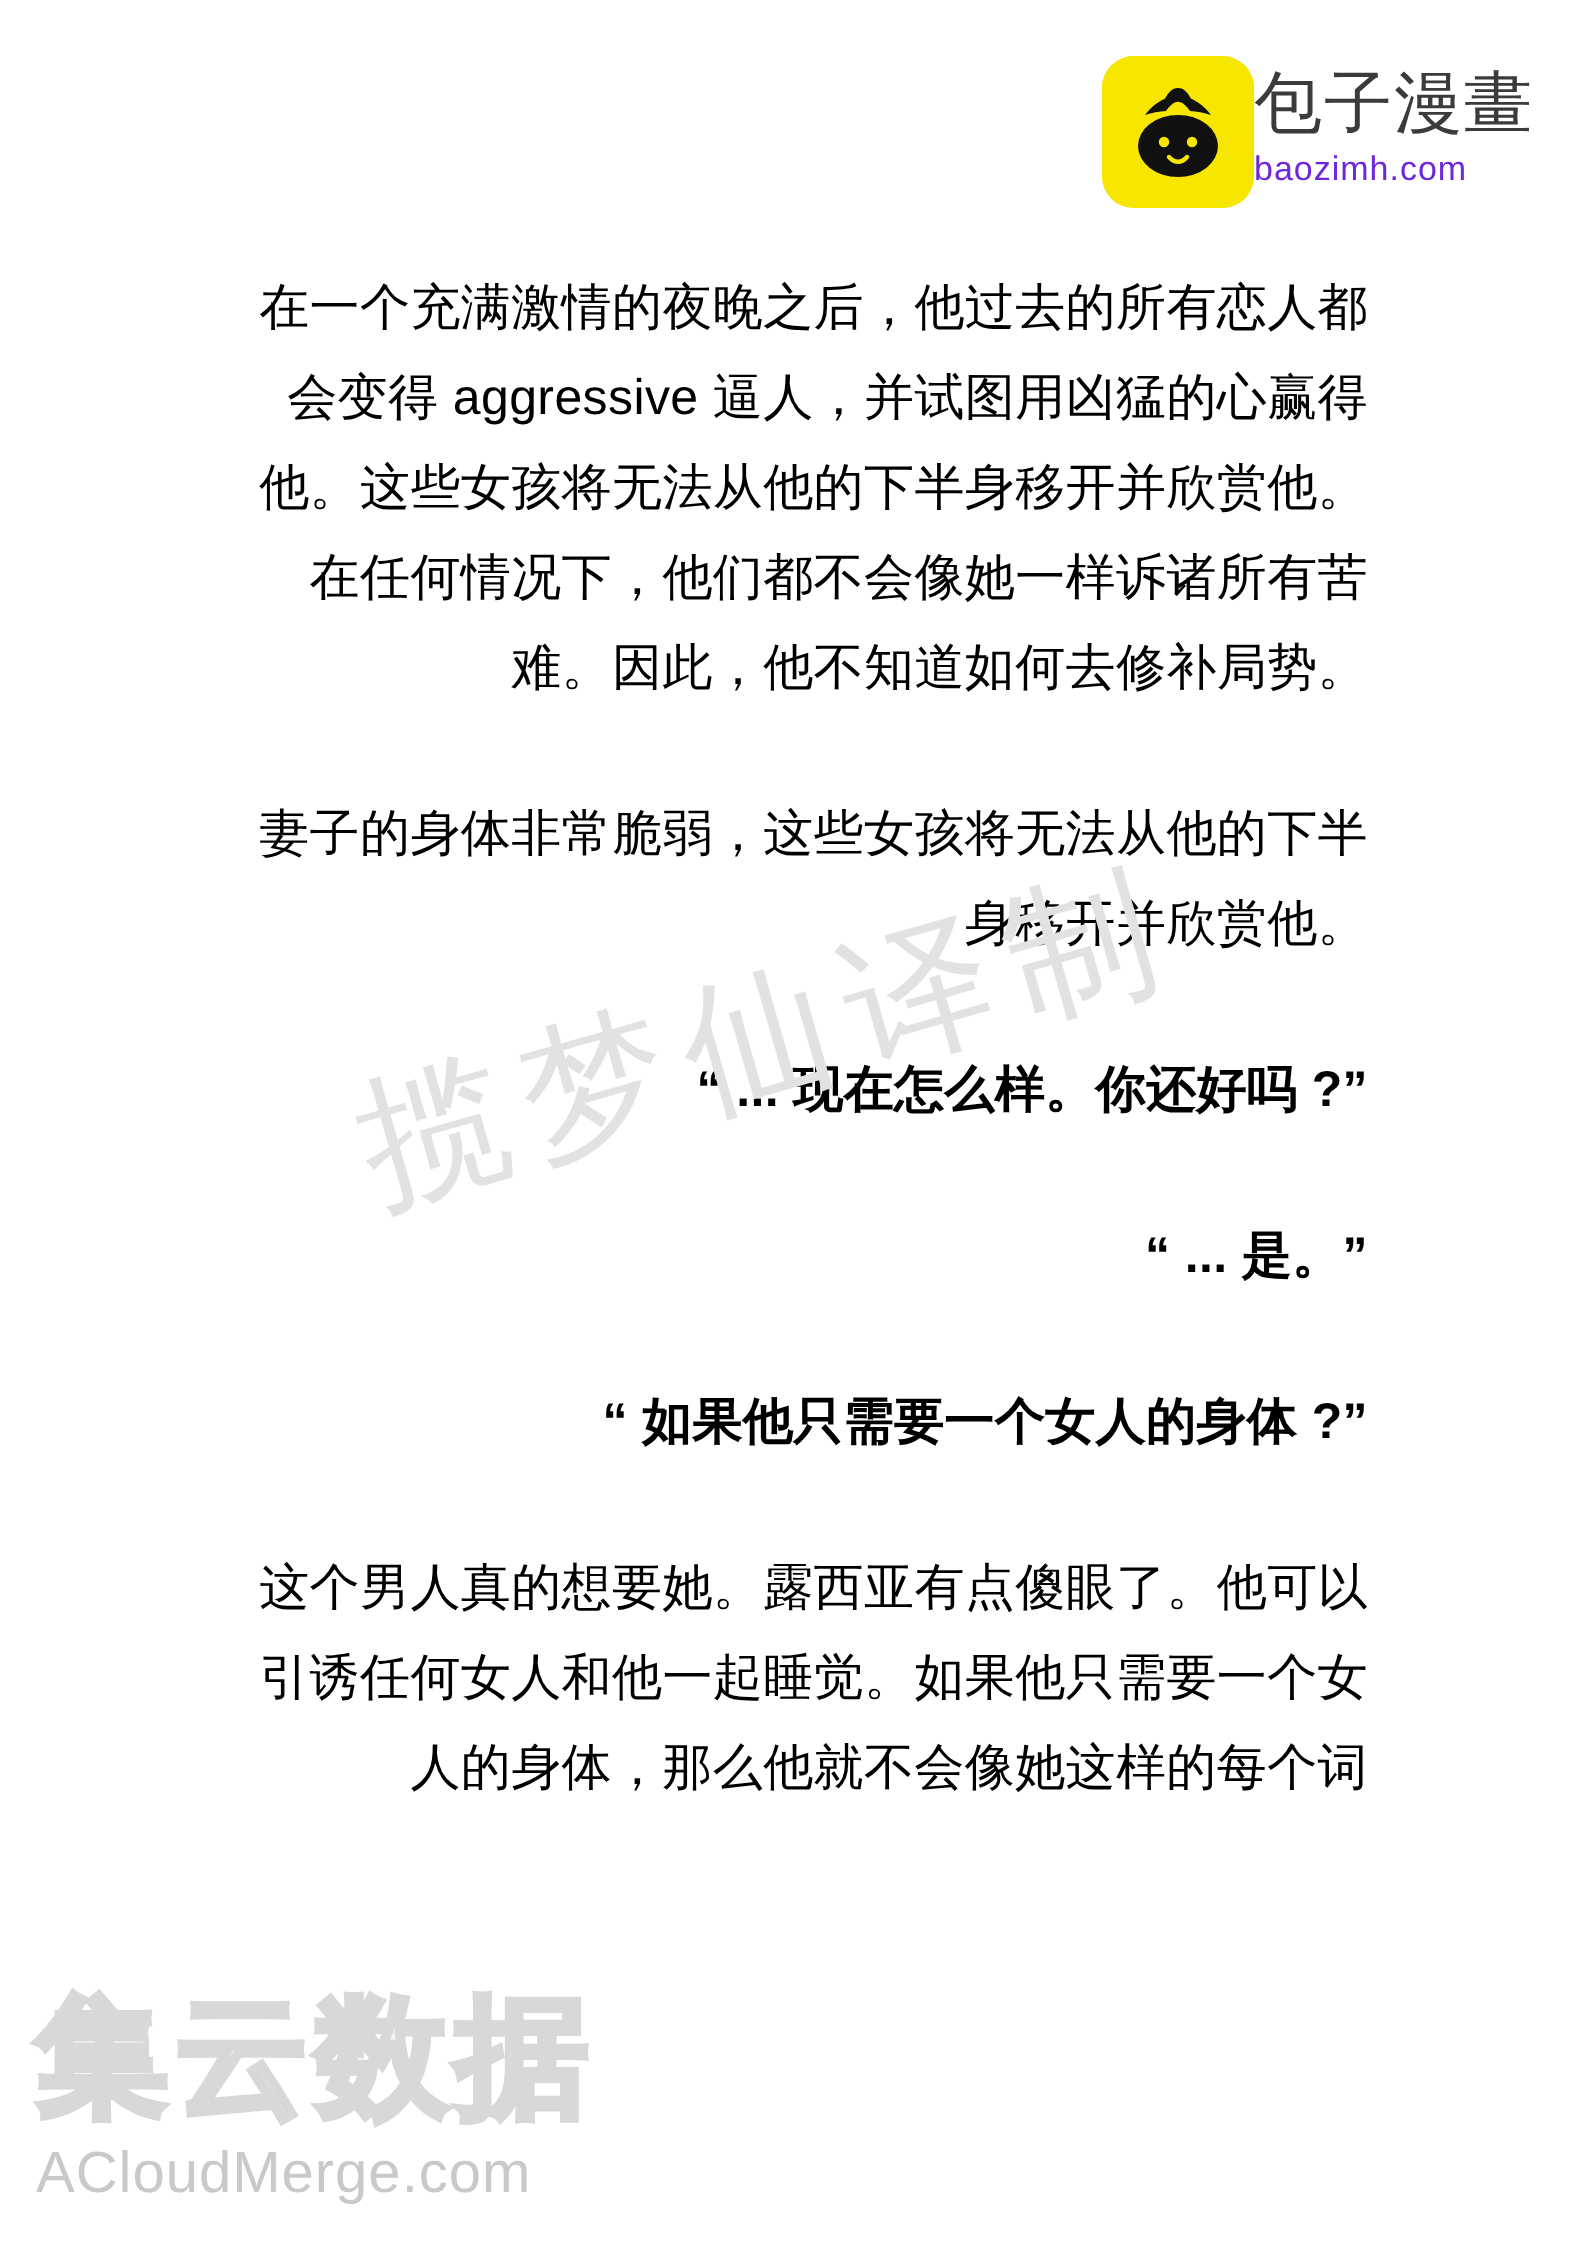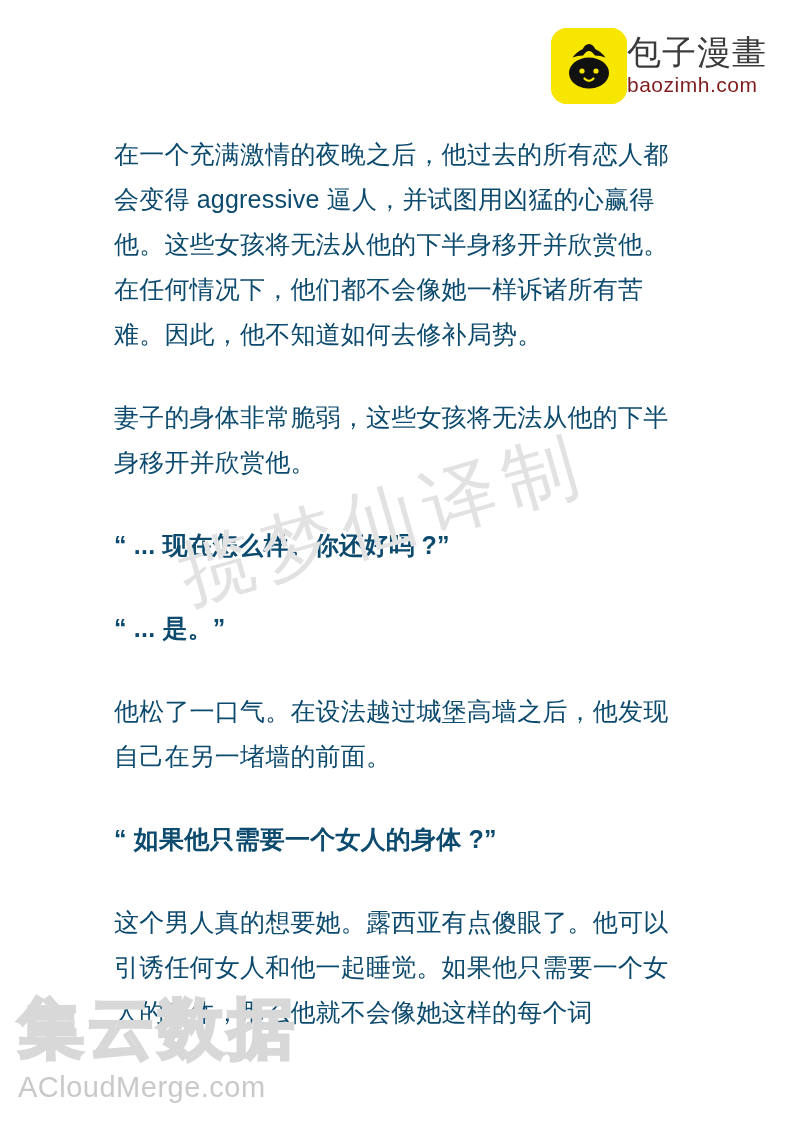--- a/index.html
+++ b/index.html
@@ -42,42 +42,42 @@
   }
   .brand-title {
     font-size: 34px;
     line-height: 40px;
     color: #3b3b3b;
     font-family: "Liberation Sans", "DejaVu Sans", sans-serif;
     letter-spacing: 1px;
     white-space: nowrap;
   }
   .brand-sub {
-    font-size: 21px;
+    font-size: 17px;
     line-height: 26px;
-    color: #7f1d1d;
+    color: #6d28d9;
     letter-spacing: 0.5px;
     white-space: nowrap;
   }
 
   
   .page-body {
     position: absolute;
     left: 114px;
     top: 132px;
     width: 570px;
   }
   .para {
     font-size: 25px;
     line-height: 45px;
-    color: #0c4a6e;
+    color: #000000;
     margin: 0 0 38px 0;
     font-family: "Liberation Sans", "DejaVu Sans", sans-serif;
     letter-spacing: 0.2px;
-    text-align: left;
+    text-align: right;
   }
   .para.quote {
     margin-bottom: 38px;
     font-weight: bold;
   }
 
   
   .wm-diagonal {
     position: absolute;
     left: 188px;
@@ -141,21 +141,20 @@
     <div class="brand-title">包子漫畫</div>
     <div class="brand-sub">baozimh.com</div>
   </div>
 </div>
 
 <div class="page-body">
   <p class="para">在一个充满激情的夜晚之后，他过去的所有恋人都会变得 aggressive 逼人，并试图用凶猛的心赢得他。这些女孩将无法从他的下半身移开并欣赏他。在任何情况下，他们都不会像她一样诉诸所有苦难。因此，他不知道如何去修补局势。</p>
   <p class="para">妻子的身体非常脆弱，这些女孩将无法从他的下半身移开并欣赏他。</p>
   <p class="para quote">“ ... 现在怎么样。你还好吗 ?”</p>
   <p class="para quote">“ ... 是。”</p>
-  <p class="para">他松了一口气。在设法越过城堡高墙之后，他发现自己在另一堵墙的前面。</p>
   <p class="para quote">“ 如果他只需要一个女人的身体 ?”</p>
   <p class="para">这个男人真的想要她。露西亚有点傻眼了。他可以引诱任何女人和他一起睡觉。如果他只需要一个女人的身体，那么他就不会像她这样的每个词</p>
 </div>
 
 <div class="wm-diagonal">揽梦仙译制</div>
 
 <div class="wm-bottom">
   <div class="wm-bottom-main">集云数据</div>
   <div class="wm-bottom-sub">ACloudMerge.com</div>
 </div>

